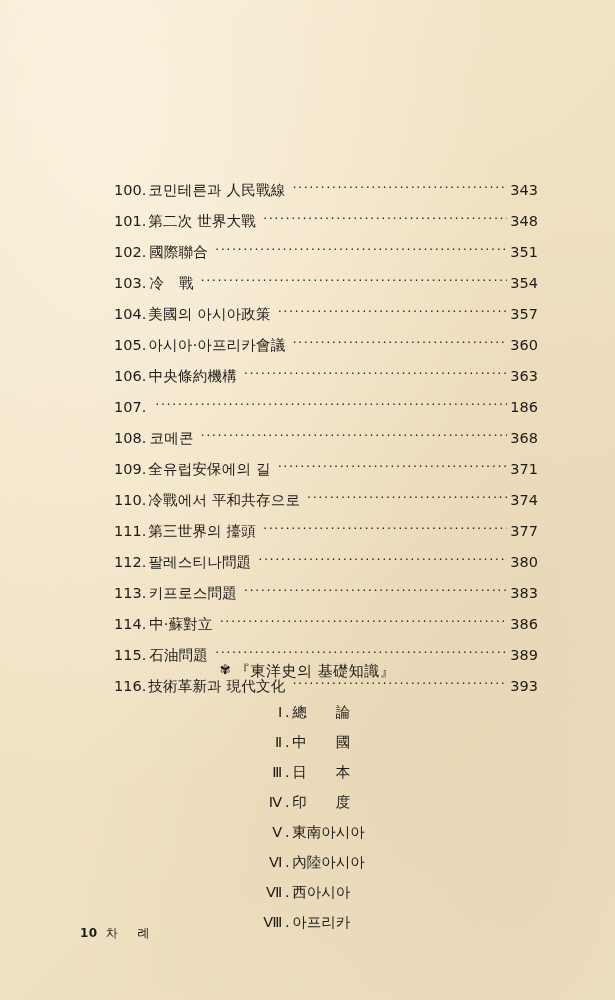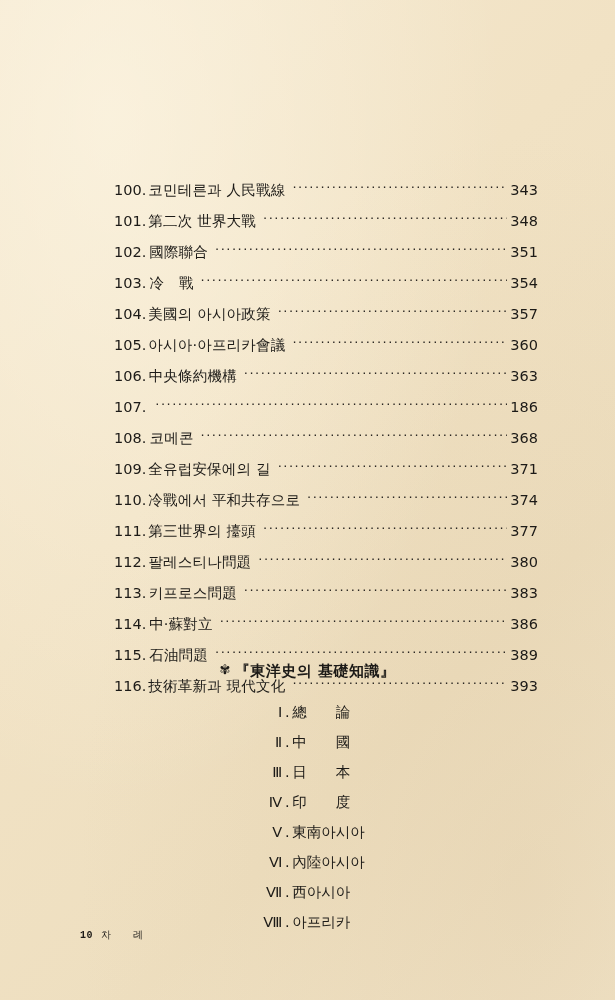--- a/index.html
+++ b/index.html
@@ -80,21 +80,20 @@
     left: 0;
     right: 0;
     top: 662px;
     text-align: center;
   }
   .appendix-title {
     font-size: 15px;
     letter-spacing: 0.5px;
     margin-bottom: 16px;
     white-space: nowrap;
-    font-weight: bold;
   }
   .appendix-flower {
     font-size: 13px;
     vertical-align: 2px;
     margin-right: 4px;
   }
   .appendix-list {
     display: inline-block;
     text-align: left;
     margin-left: 6px;
@@ -118,23 +117,22 @@
     text-align: center;
   }
   .appendix-label {
     display: inline-block;
   }
 
   .footer {
     position: absolute;
     left: 80px;
     bottom: 58px;
-    font-size: 10px;
+    font-size: 12px;
     letter-spacing: 0.5px;
-    font-family: Liberation Mono, monospace;
   }
   .footer-num {
     font-weight: bold;
     margin-right: 8px;
   }
   .footer-label {
     letter-spacing: 8px;
   }
 </style>
 </head>

